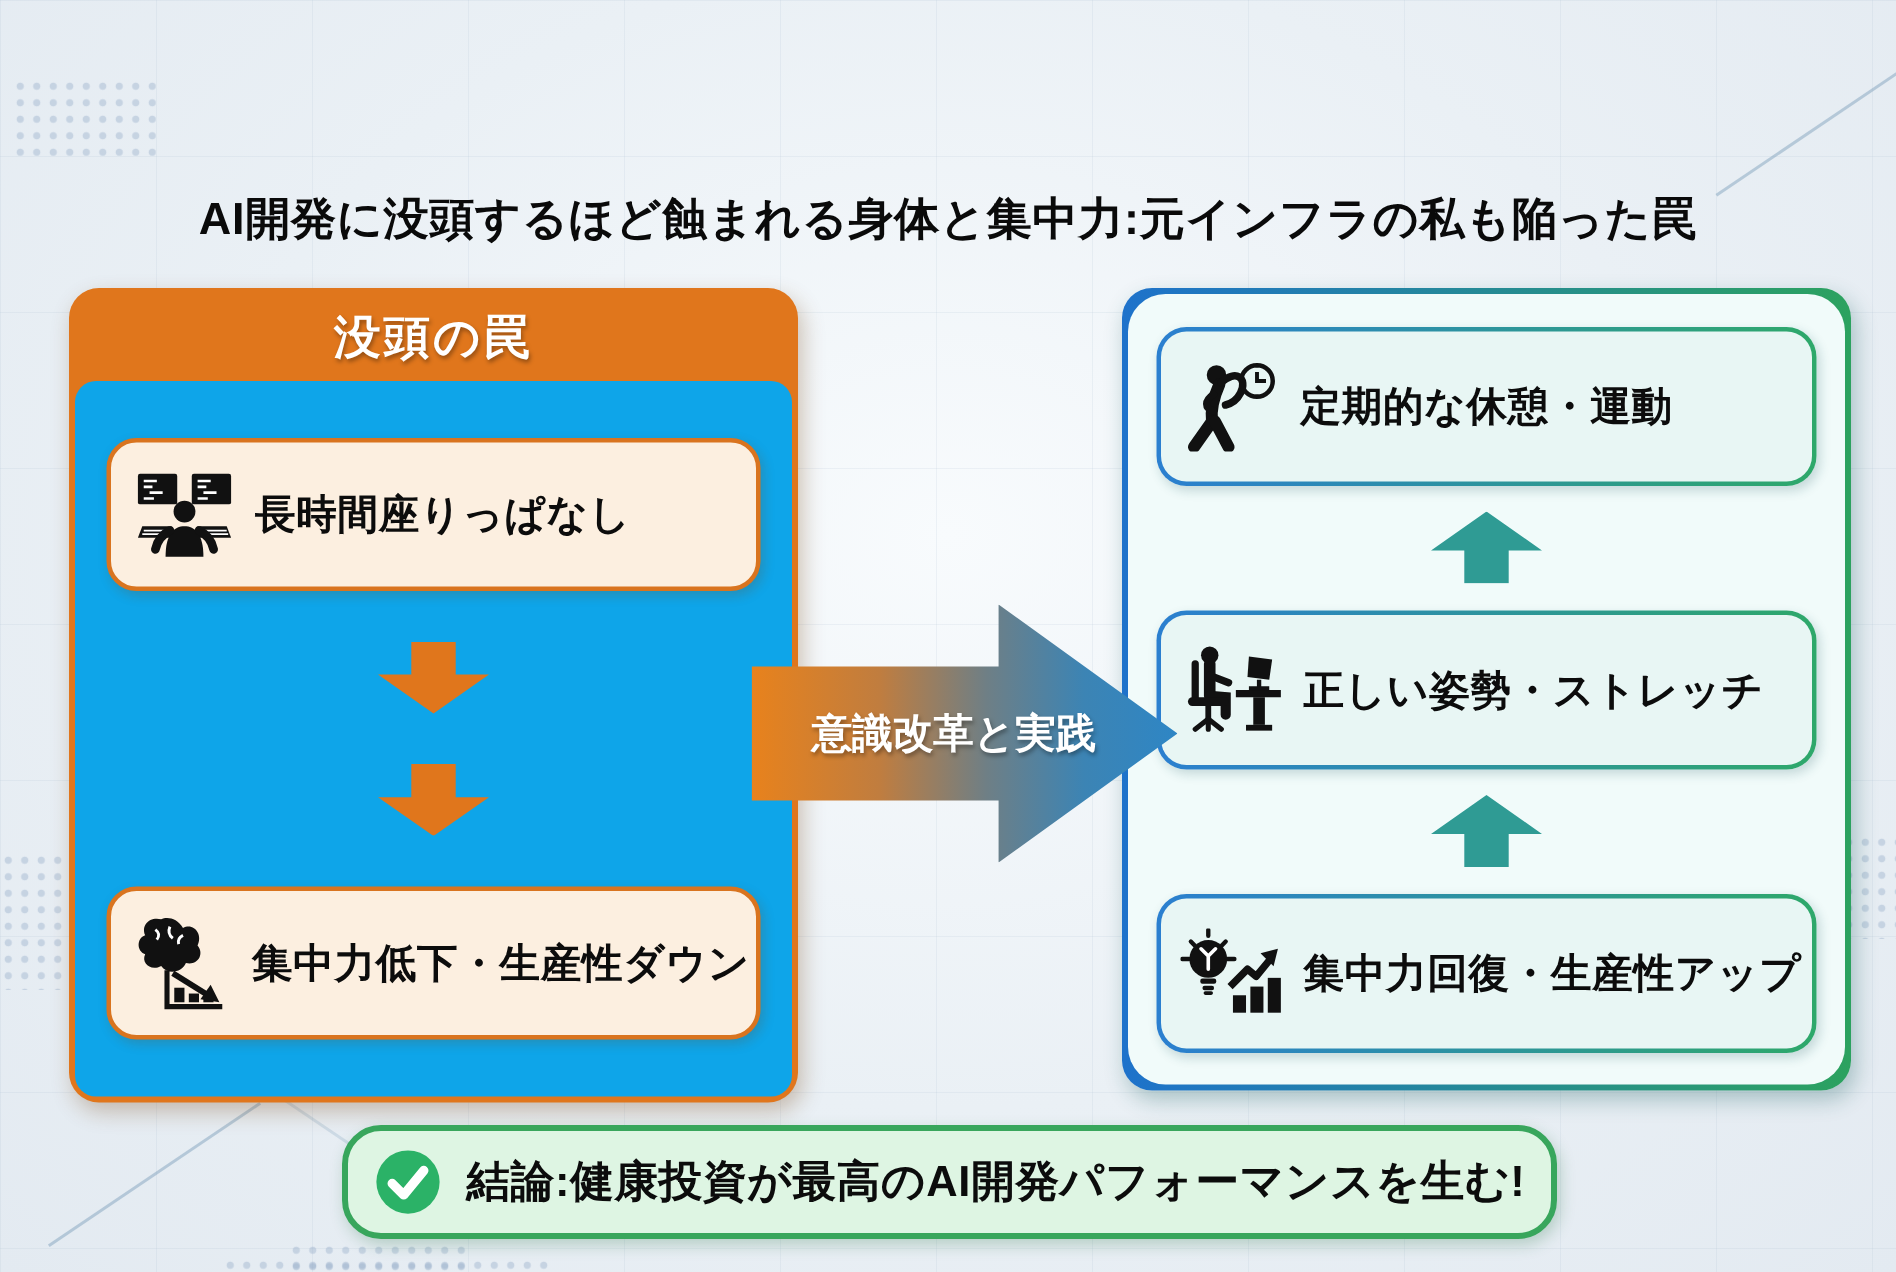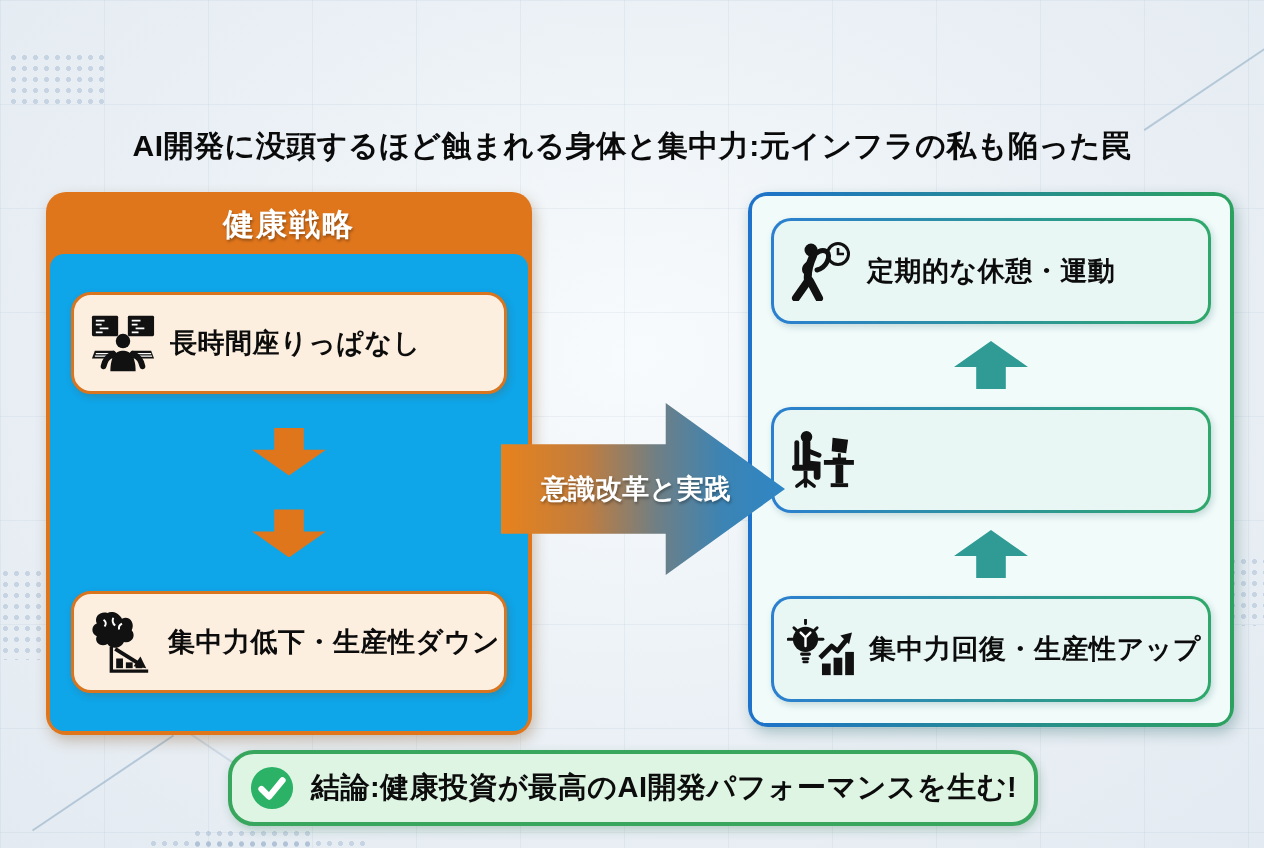--- a/index.html
+++ b/index.html
@@ -30,21 +30,21 @@
   .panel-orange{left:46px;height:535px;background:var(--accent-orange,#e0761c);
     box-shadow:3px 6px 14px rgba(120,70,20,.30);}
   .panel-green{left:748px;height:527px;background:linear-gradient(90deg,#1e72cb 0%,#2ca25f 100%);
     box-shadow:3px 6px 14px rgba(20,90,90,.30);}
   .panel-header{height:58px;flex:0 0 58px;display:flex;align-items:center;justify-content:center;
     color:#fff;font-size:31px;font-weight:900;letter-spacing:2px;
     text-shadow:1px 2px 3px rgba(0,0,0,.35);}
   .panel-body{flex:1;border-radius:14px;display:flex;flex-direction:column;
     align-items:center;justify-content:space-evenly;padding:4px 0;}
   .panel-orange .panel-body{background:#0ea5e9;}
-  .panel-green .panel-body{background:#f1fbfa;}
+  .panel-green .panel-body{background:#f1fbfa;border-radius:25px;}
 
   
   .obox{width:398px;height:96px;background:var(--box-orange-fill,#fcefe0);
     border:3px solid #d9741f;border-radius:20px;display:flex;align-items:center;
     gap:14px;padding:0 16px;box-shadow:2px 3px 7px rgba(120,70,20,.22);}
   .gbox-wrap{width:434px;height:100px;border-radius:20px;padding:3px;
     background:linear-gradient(90deg,#2b7fd0 0%,#2ea86a 100%);
     box-shadow:2px 3px 7px rgba(20,80,90,.20);}
   .gbox{width:100%;height:100%;box-sizing:border-box;border-radius:17px;
     background:var(--box-teal-fill,#e8f6f4);display:flex;align-items:center;gap:14px;padding:0 13px;}
@@ -85,21 +85,21 @@
   <div class="dot-cluster" style="left:192px;top:828px;width:120px;height:20px;"></div>
   <div class="dot-cluster" style="left:1216px;top:556px;width:48px;height:70px;"></div>
   <div class="diag-line" style="left:1128px;top:76px;width:190px;transform:rotate(-34deg);"></div>
   <div class="diag-line" style="left:18px;top:782px;width:170px;transform:rotate(-34deg);"></div>
   <div class="diag-line" style="left:120px;top:736px;width:150px;transform:rotate(34deg);opacity:.5;"></div>
 
 
   <div class="subtitle">AI開発に没頭するほど蝕まれる身体と集中力:元インフラの私も陥った罠</div>
 
   <section class="panel panel-orange">
-    <div class="panel-header">健康戦略</div>
+    <div class="panel-header">没頭の罠</div>
     <div class="panel-body">
 
       <div class="obox">
         <span class="icon">
           <svg width="66" height="58" viewBox="0 0 68 58">
             <g fill="#111">
               <rect x="2" y="1" width="27" height="21" rx="1.5"></rect>
               <rect x="39" y="1" width="27" height="21" rx="1.5"></rect>
             </g>
             <g stroke="#fff" stroke-width="1.8" fill="none">
@@ -192,20 +192,21 @@
               <path d="M19 42 V51" stroke="#111" stroke-width="4"></path>
               <path d="M19 51 L10 58 M19 51 L28 58 M19 51 V58" stroke="#111" stroke-width="3.5" stroke-linecap="round"></path>
               <rect x="38" y="31" width="31" height="5" fill="#111"></rect>
               <rect x="50" y="36" width="8" height="19" fill="#111"></rect>
               <rect x="45" y="55" width="18" height="4" fill="#111"></rect>
               <path d="M47 8 L63 10 L61 24 L46 22 Z" fill="#111"></path>
               <path d="M54 24 V30" stroke="#111" stroke-width="3"></path>
               <path d="M47 30 H61" stroke="#111" stroke-width="3"></path>
             </svg>
           </span>
+          <span class="item-label">正しい姿勢・ストレッチ</span>
         </div>
       </div>
 
       <div class="v-arrow arrow-up"></div>
 
       <div class="gbox-wrap">
         <div class="gbox">
           <span class="icon">
             <svg width="68" height="60" viewBox="0 0 70 62">
               <circle cx="19" cy="21" r="13" fill="#111"></circle>

